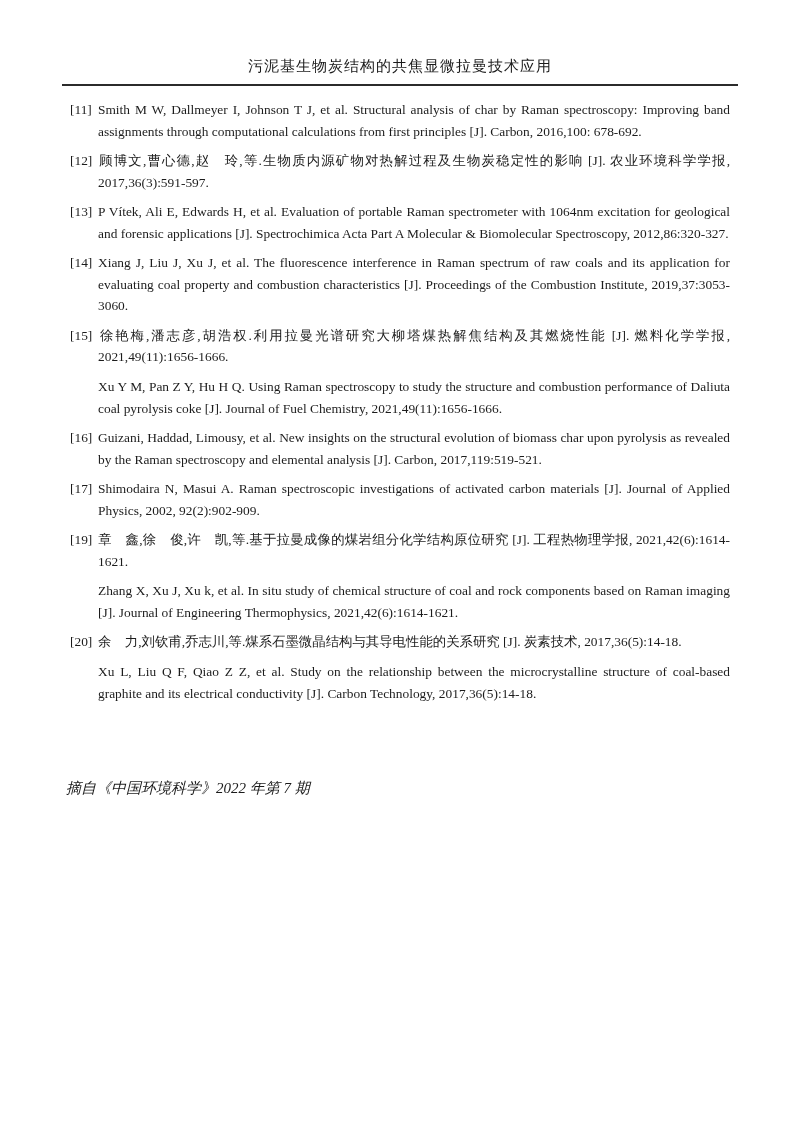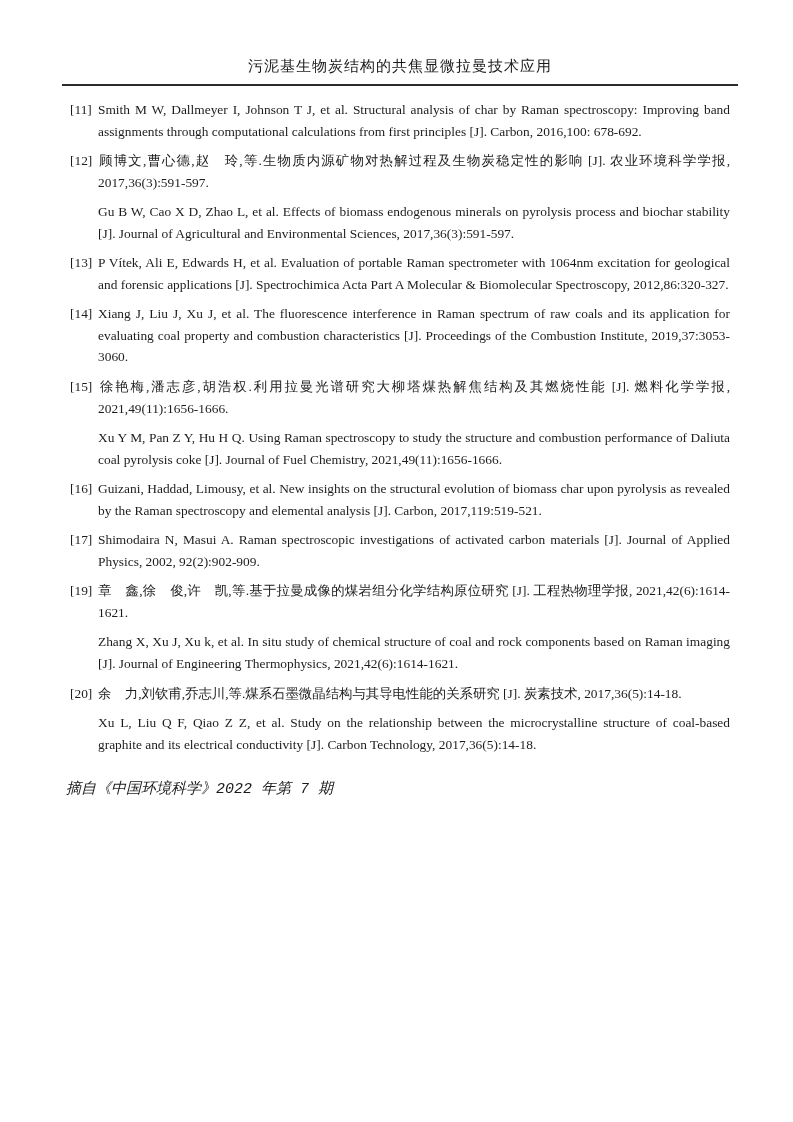--- a/index.html
+++ b/index.html
@@ -47,21 +47,20 @@
     width: 28px;
     margin-left: -28px;
   }
   .source-note {
     position: absolute;
     top: 779px;
     left: 66px;
     font-style: italic;
     font-size: 15px;
     color: #1a1a1a;
-    font-family: Liberation Mono, monospace;
   }
   .footer-rule-svg {
     position: absolute;
     top: 1047px;
     left: 62px;
     width: 676px;
     height: 6px;
     display: block;
   }
   .footer-row {
@@ -95,21 +94,20 @@
   <div class="running-head">污泥基生物炭结构的共焦显微拉曼技术应用</div>
 
   <div class="header-rule"></div>
 
   <div class="refs">
       <div class="ref">
         <p><span class="num">[11]</span>Smith M W, Dallmeyer I, Johnson T J, et al. Structural analysis of char by Raman spectroscopy: Improving band assignments through computational calculations from first principles [J]. Carbon, 2016,100: 678-692.</p>
       </div>
       <div class="ref">
         <p><span class="num">[12]</span>顾博文,曹心德,赵　玲,等.生物质内源矿物对热解过程及生物炭稳定性的影响 [J]. 农业环境科学学报, 2017,36(3):591-597.</p>
-        <p>Gu B W, Cao X D, Zhao L, et al. Effects of biomass endogenous minerals on pyrolysis process and biochar stability [J]. Journal of Agricultural and Environmental Sciences, 2017,36(3):591-597.</p>
       </div>
       <div class="ref">
         <p><span class="num">[13]</span>P Vítek, Ali E, Edwards H, et al. Evaluation of portable Raman spectrometer with 1064nm excitation for geological and forensic applications [J]. Spectrochimica Acta Part A Molecular &amp; Biomolecular Spectroscopy, 2012,86:320-327.</p>
       </div>
       <div class="ref">
         <p><span class="num">[14]</span>Xiang J, Liu J, Xu J, et al. The fluorescence interference in Raman spectrum of raw coals and its application for evaluating coal property and combustion characteristics [J]. Proceedings of the Combustion Institute, 2019,37:3053-3060.</p>
       </div>
       <div class="ref">
         <p><span class="num">[15]</span>徐艳梅,潘志彦,胡浩权.利用拉曼光谱研究大柳塔煤热解焦结构及其燃烧性能 [J]. 燃料化学学报, 2021,49(11):1656-1666.</p>
         <p>Xu Y M, Pan Z Y, Hu H Q. Using Raman spectroscopy to study the structure and combustion performance of Daliuta coal pyrolysis coke [J]. Journal of Fuel Chemistry, 2021,49(11):1656-1666.</p>

